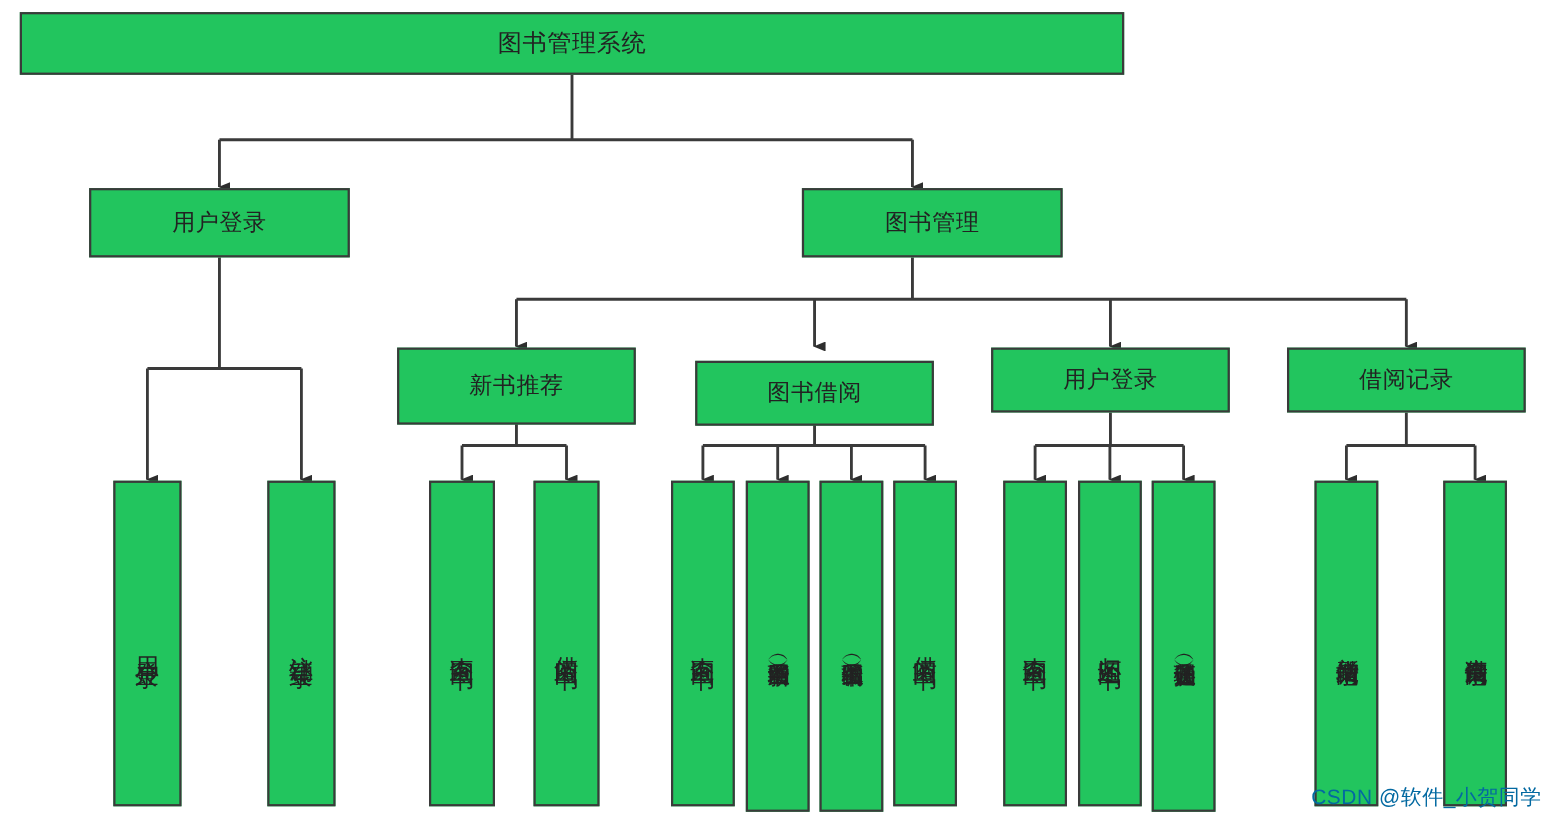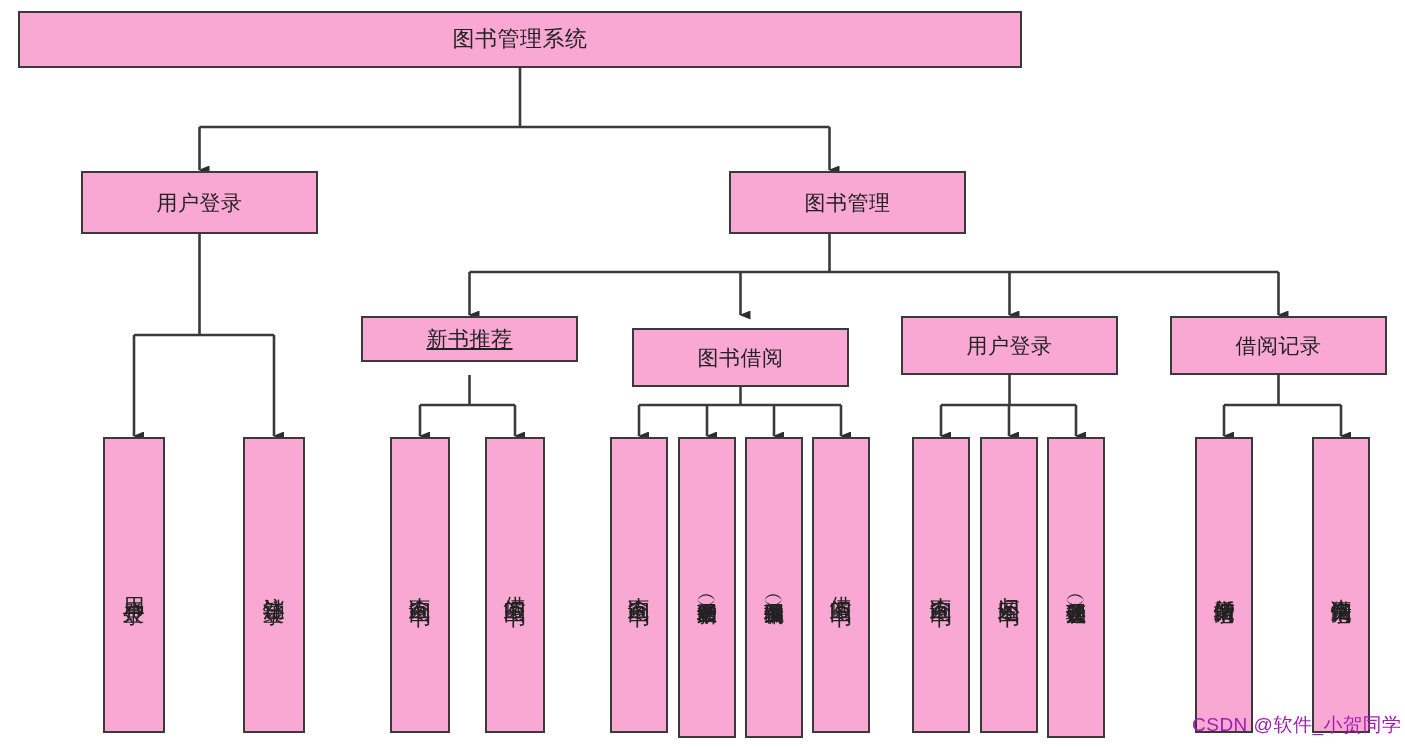--- a/index.html
+++ b/index.html
@@ -19,21 +19,21 @@
     position: absolute;
     left: 0;
     top: 0;
     width: 1405px;
     height: 747px;
   }
   .node {
     position: absolute;
     box-sizing: border-box;
     border: 2.5px solid #3a3a3a;
-    background: #f9a8d4;
+    background: #22c55e;
     display: flex;
     align-items: center;
     justify-content: center;
     color: #222222;
     z-index: 2;
   }
   .node.h {
     font-size: 21px;
     line-height: 1.2;
     letter-spacing: 0.5px;
@@ -52,21 +52,21 @@
     text-align: center;
   }
   .node.v .vtext {
     writing-mode: vertical-rl;
     text-orientation: upright;
     display: block;
   }
   .wm {
     position: absolute;
     z-index: 5;
-    color: #a21caf;
+    color: #0369a1;
     font-size: 19px;
     letter-spacing: 0.5px;
     white-space: nowrap;
   }
 </style>
 </head>
 <body>
 
 <div id="canvas">
 
@@ -118,21 +118,21 @@
   <div id="nodes-layer">
       <div class="node h title" style="left: 18px; top: 11px; width: 1004px; height: 57px;">
         <span>图书管理系统</span>
       </div>
       <div class="node h" style="left: 81px; top: 171px; width: 237px; height: 63px;">
         <span>用户登录</span>
       </div>
       <div class="node h" style="left: 729px; top: 171px; width: 237px; height: 63px;">
         <span>图书管理</span>
       </div>
-      <div class="node h" style="left: 361px; top: 316px; width: 217px; height: 46px; text-decoration: underline;">
+      <div class="node h" style="left: 361px; top: 316px; width: 217px; height: 70px;">
         <span>新书推荐</span>
       </div>
       <div class="node h" style="left: 632px; top: 328px; width: 217px; height: 59px;">
         <span>图书借阅</span>
       </div>
       <div class="node h" style="left: 901px; top: 316px; width: 217px; height: 59px;">
         <span>用户登录</span>
       </div>
       <div class="node h" style="left: 1170px; top: 316px; width: 217px; height: 59px;">
         <span>借阅记录</span>

